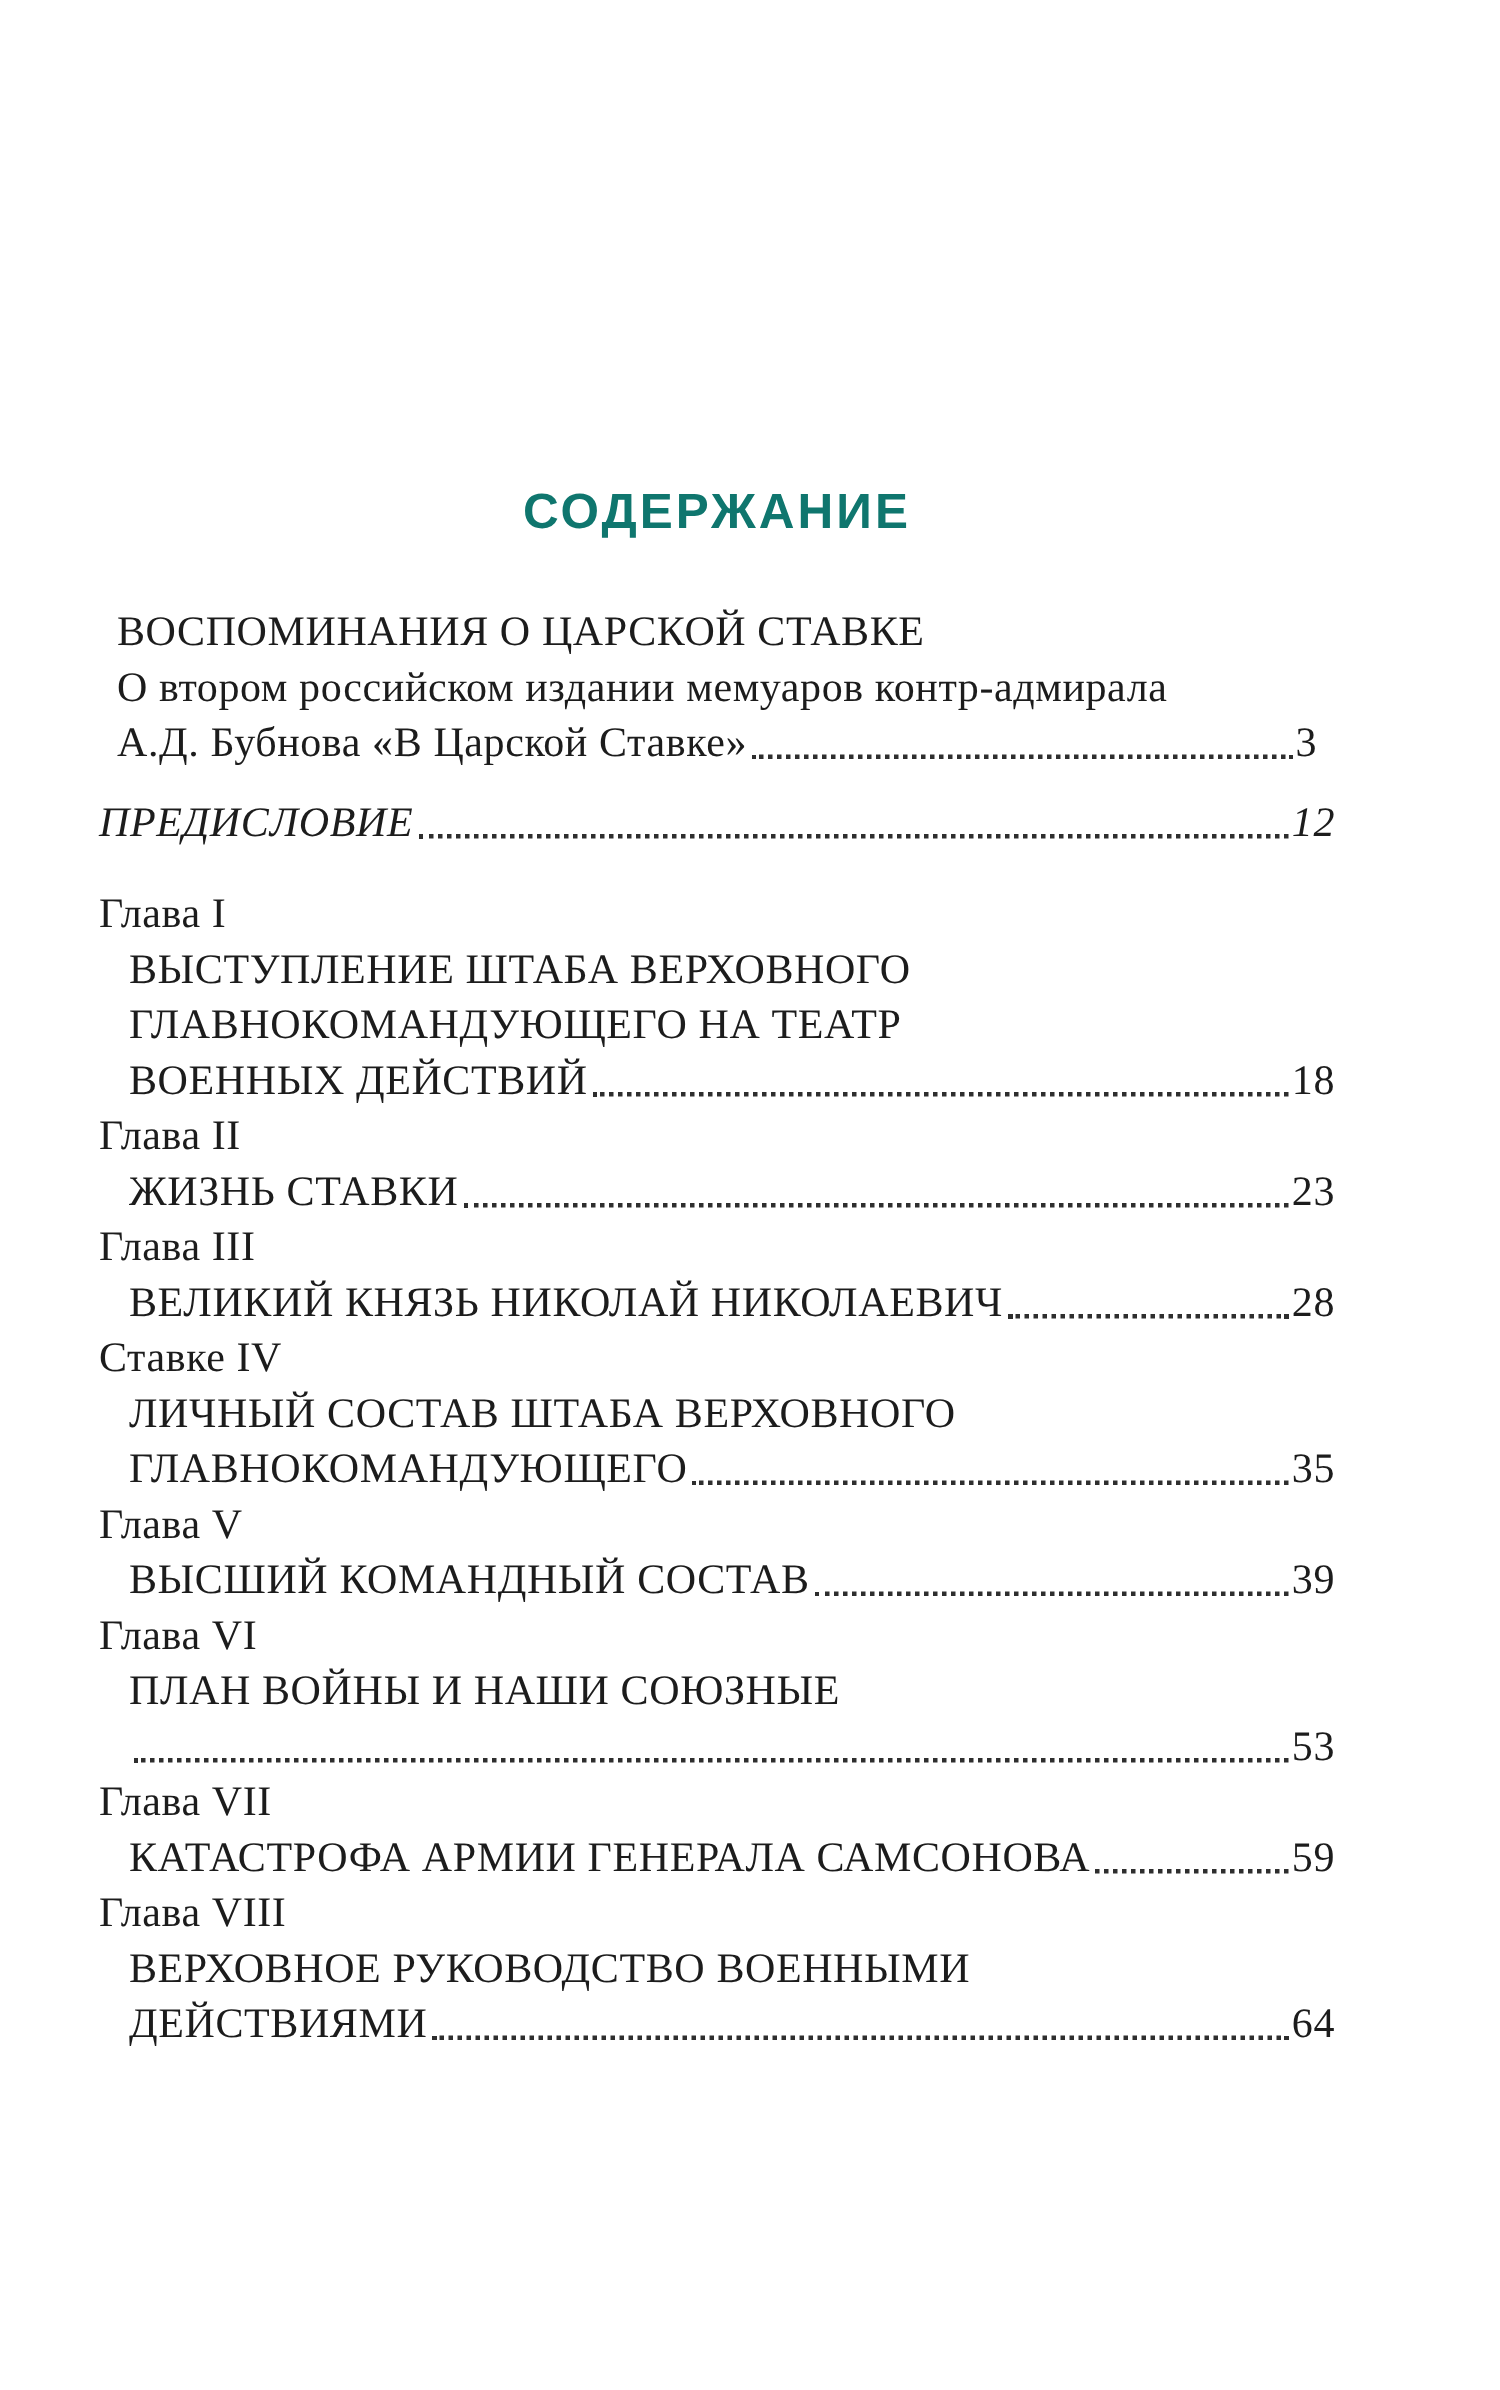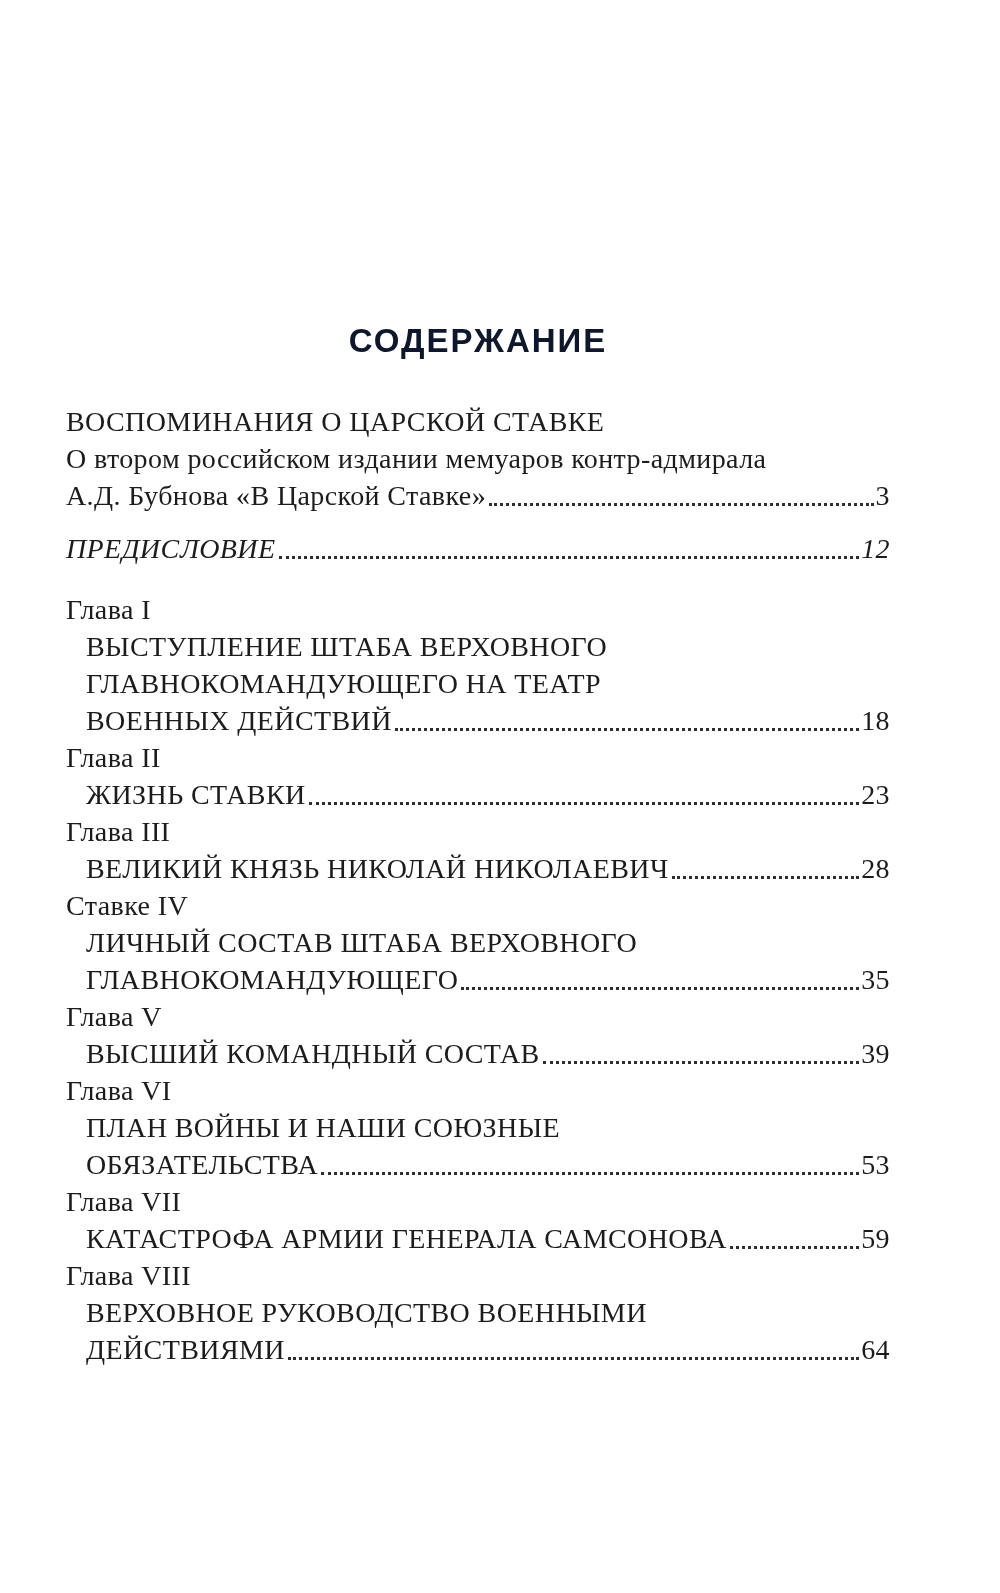--- a/index.html
+++ b/index.html
@@ -23,23 +23,23 @@
       line-height: 37px;
       letter-spacing: 0.4px;
     }
     .toc-title {
       font-family: "Liberation Sans", "DejaVu Sans", sans-serif;
       font-weight: 700;
       font-size: 33px;
       letter-spacing: 2px;
       text-align: center;
       margin-bottom: 44px;
-      color: #0f172a;
+      color: #0f766e;
     }
-    .entry { margin: 0; }
+    .entry { margin: 12px; }
     .line { white-space: nowrap; }
     .leader-row {
       display: flex;
       align-items: stretch;
       width: 100%;
     }
     .leader-text { white-space: nowrap; }
     .dots {
       flex: 1 1 auto;
       min-width: 18px;
@@ -137,21 +137,20 @@
           <span class="page-num">39</span>
         </div>
       </div>
     </div>
 
     <div class="chapter">
       <div class="line">Глава VI</div>
       <div class="chapter-body">
         <div class="line">ПЛАН ВОЙНЫ И НАШИ СОЮЗНЫЕ</div>
         <div class="leader-row">
-          <span class="leader-text">ОБЯЗАТЕЛЬСТВА</span>
           <span class="dots"></span>
           <span class="page-num">53</span>
         </div>
       </div>
     </div>
 
     <div class="chapter">
       <div class="line">Глава VII</div>
       <div class="chapter-body">
         <div class="leader-row">

